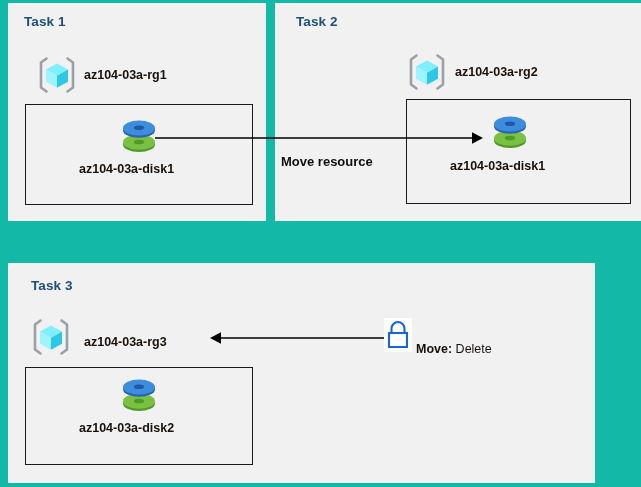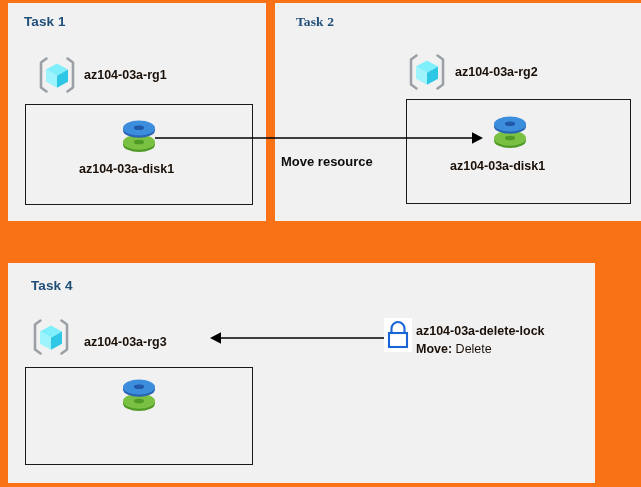--- a/index.html
+++ b/index.html
@@ -9,21 +9,21 @@
     background: #ffffff;
   }
   body {
     font-family: "Liberation Sans", "DejaVu Sans", sans-serif;
     -webkit-font-smoothing: antialiased;
   }
   #canvas {
     position: relative;
     width: 641px;
     height: 487px;
-    background: #f97316;
+    background: #14b8a6;
     overflow: hidden;
   }
 
   
   .panel {
     position: absolute;
     background: #f1f1f1;
     box-sizing: border-box;
   }
   .panel-title {
@@ -115,21 +115,21 @@
 
       <ellipse cx="20" cy="13.2" rx="16" ry="7.6" fill="#2a64b4"></ellipse>
       <ellipse cx="20" cy="11.0" rx="16" ry="7.6" fill="#3d8ddd"></ellipse>
       <ellipse cx="20" cy="10.8" rx="5.1" ry="2.3" fill="#2158a8"></ellipse>
     </svg>
   </div>
   <div class="label" style="left:79px; top:162px;">az104-03a-disk1</div>
 
   <div class="panel" style="left:275px; top:3px; width:366px; height:218px;"></div>
 
-  <div class="panel-title" style="left:296px; top:14px;font-family:Liberation Serif, serif;">Task 2</div>
+  <div class="panel-title" style="left:296px; top:14px;">Task 2</div>
 
   <div class="icon" style="left:408px; top:53px;">
     <svg width="38" height="38" viewBox="0 0 38 38" aria-hidden="true">
       <path d="M8.5 2.5 L3.0 6.5 L3.0 31.5 L8.5 35.5" fill="none" stroke="#9aa0a6" stroke-width="2.6" stroke-linecap="round" stroke-linejoin="round"></path>
       <path d="M29.5 2.5 L35.0 6.5 L35.0 31.5 L29.5 35.5" fill="none" stroke="#9aa0a6" stroke-width="2.6" stroke-linecap="round" stroke-linejoin="round"></path>
       <path d="M19 7.5 L30 13.6 L19 19.7 L8 13.6 Z" fill="#7ff0fb"></path>
       <path d="M8 13.6 L19 19.7 L19 31.8 L8 25.7 Z" fill="#9df4fd"></path>
       <path d="M30 13.6 L30 25.7 L19 31.8 L19 19.7 Z" fill="#2ec8e6"></path>
     </svg>
   </div>
@@ -151,21 +151,21 @@
 
   <div class="arrow-label" style="left:281px; top:118px;margin-top:36px;">Move resource</div>
 
   <svg class="connector" width="330" height="20" viewBox="0 0 330 20" style="left:155px; top:128px;">
     <line x1="0" y1="10" x2="317" y2="10" stroke="#000000" stroke-width="1.4"></line>
     <path d="M317 4.2 L328 10 L317 15.8 Z" fill="#000000"></path>
   </svg>
 
   <div class="panel" style="left:8px; top:263px; width:587px; height:220px;"></div>
 
-  <div class="panel-title" style="left:31px; top:278px;">Task 4</div>
+  <div class="panel-title" style="left:31px; top:278px;">Task 3</div>
 
   <div class="icon" style="left:32px; top:318px;">
     <svg width="38" height="38" viewBox="0 0 38 38" aria-hidden="true">
       <path d="M8.5 2.5 L3.0 6.5 L3.0 31.5 L8.5 35.5" fill="none" stroke="#9aa0a6" stroke-width="2.6" stroke-linecap="round" stroke-linejoin="round"></path>
       <path d="M29.5 2.5 L35.0 6.5 L35.0 31.5 L29.5 35.5" fill="none" stroke="#9aa0a6" stroke-width="2.6" stroke-linecap="round" stroke-linejoin="round"></path>
       <path d="M19 7.5 L30 13.6 L19 19.7 L8 13.6 Z" fill="#7ff0fb"></path>
       <path d="M8 13.6 L19 19.7 L19 31.8 L8 25.7 Z" fill="#9df4fd"></path>
       <path d="M30 13.6 L30 25.7 L19 31.8 L19 19.7 Z" fill="#2ec8e6"></path>
     </svg>
   </div>
@@ -176,34 +176,34 @@
   <div class="icon" style="left:119px; top:376px;">
     <svg width="40" height="38" viewBox="0 0 40 38" aria-hidden="true">
       <ellipse cx="20" cy="27.5" rx="16" ry="7.6" fill="#4f9a26"></ellipse>
       <ellipse cx="20" cy="25.2" rx="16" ry="7.6" fill="#7ac143"></ellipse>
       <ellipse cx="20" cy="25.0" rx="5.1" ry="2.3" fill="#4f9a26"></ellipse>
       <ellipse cx="20" cy="13.2" rx="16" ry="7.6" fill="#2a64b4"></ellipse>
       <ellipse cx="20" cy="11.0" rx="16" ry="7.6" fill="#3d8ddd"></ellipse>
       <ellipse cx="20" cy="10.8" rx="5.1" ry="2.3" fill="#2158a8"></ellipse>
     </svg>
   </div>
+  <div class="label" style="left:79px; top:421px;">az104-03a-disk2</div>
 
   <svg class="connector" width="180" height="20" viewBox="0 0 180 20" style="left:210px; top:328px;">
     <line x1="11" y1="10" x2="176" y2="10" stroke="#000000" stroke-width="1.4"></line>
     <path d="M11 4.2 L0 10 L11 15.8 Z" fill="#000000"></path>
   </svg>
 
   <div class="icon" style="left:384px; top:318px; background:#ffffff; padding:0;">
     <svg width="28" height="34" viewBox="0 0 28 34" aria-hidden="true">
       <rect x="0" y="0" width="28" height="34" fill="#ffffff"></rect>
       <path d="M7.5 15 L7.5 10.5 A6.5 6.5 0 0 1 20.5 10.5 L20.5 15" fill="none" stroke="#1a64d6" stroke-width="2.1"></path>
       <rect x="5" y="15" width="18" height="14" fill="none" stroke="#1a64d6" stroke-width="2.1"></rect>
     </svg>
   </div>
 
-  <div class="label" style="left:416px; top:324px;">az104-03a-delete-lock</div>
 
   <div class="label-sub" style="left:416px; top:342px;">
     <b>Move:</b>
     <span>Delete</span>
   </div>
 
 </div>
 
 </body></html>

